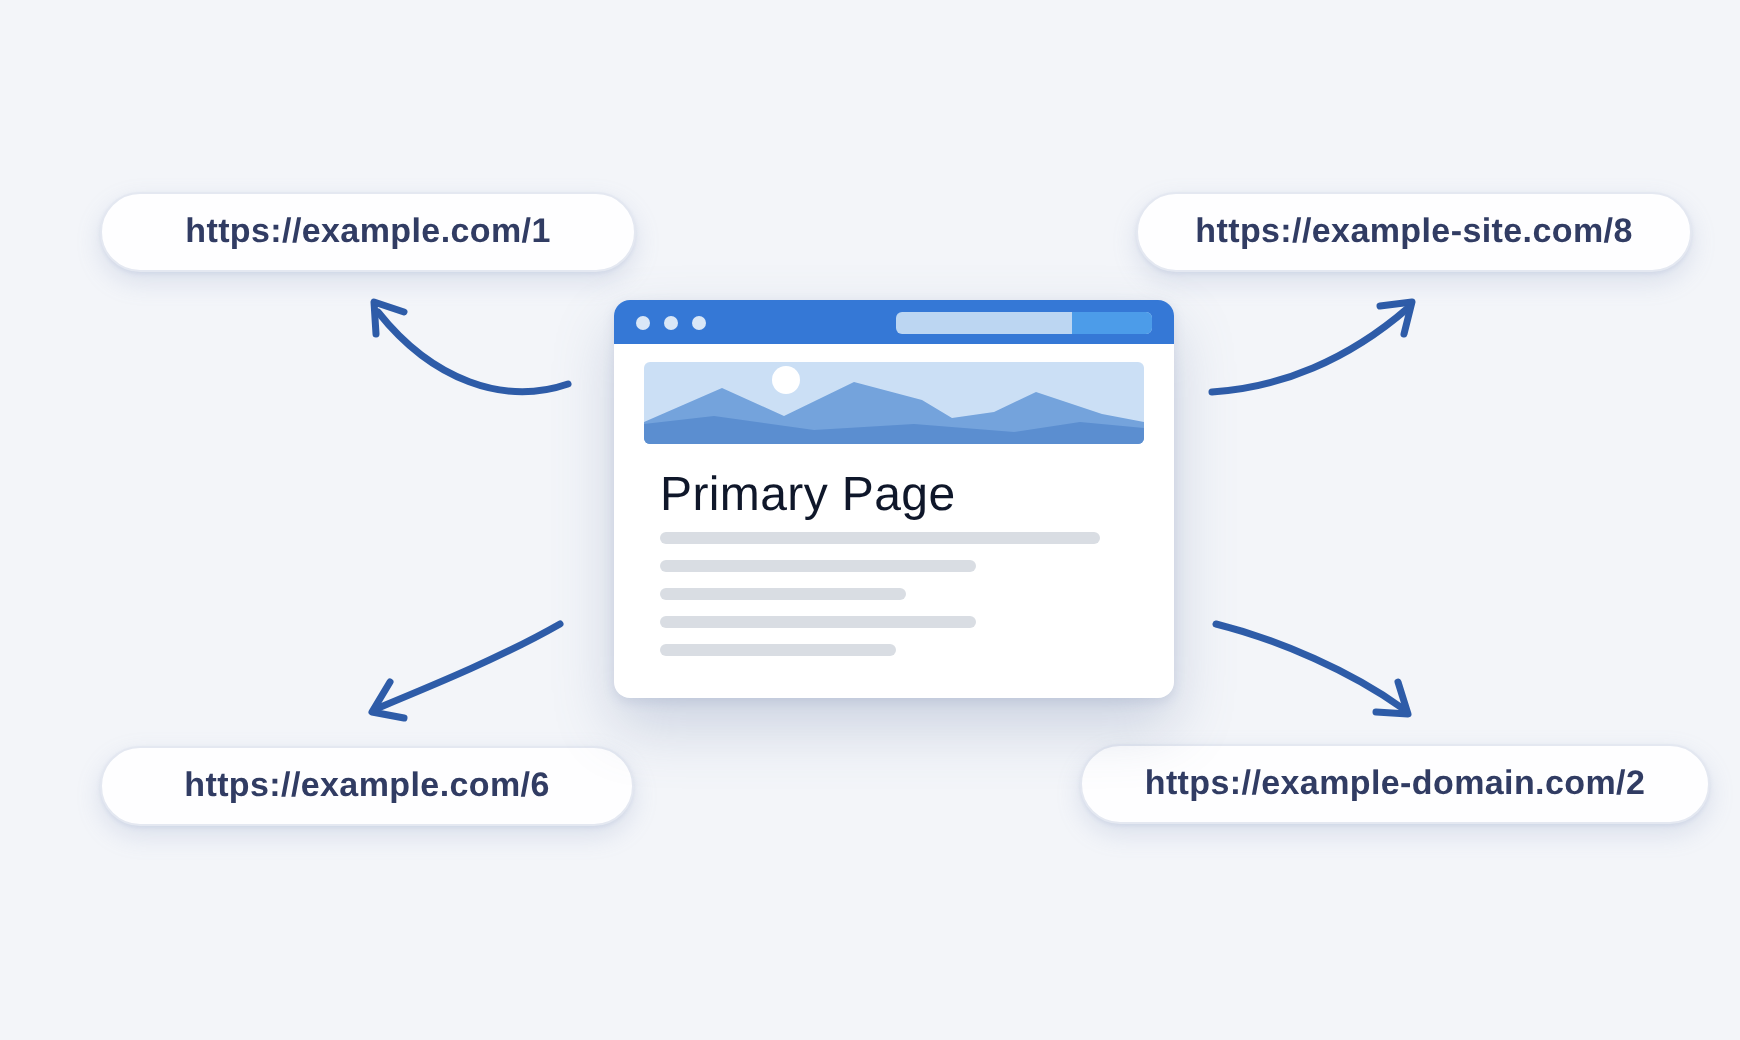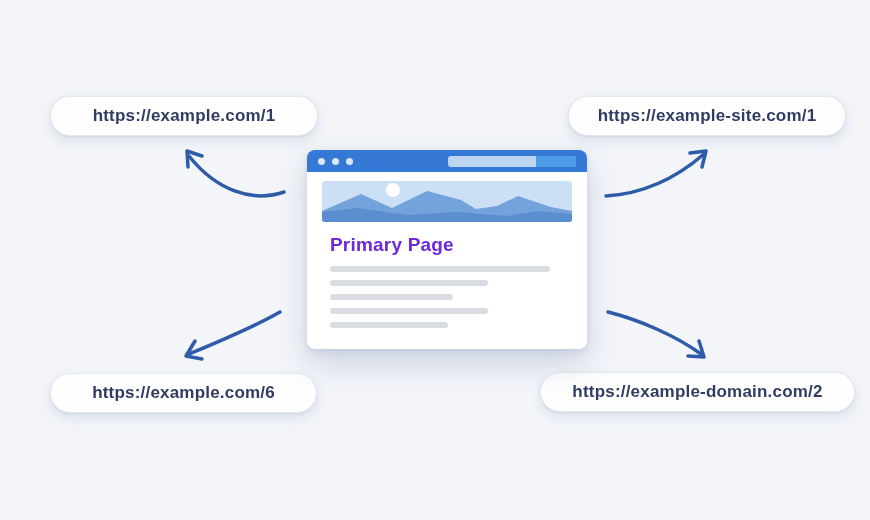--- a/index.html
+++ b/index.html
@@ -91,23 +91,23 @@
   .hero {
     position: absolute;
     left: 15px; top: 31px;
     width: 250px; height: 41px;
     border-radius: 3px;
     overflow: hidden;
   }
   .page-title {
     position: absolute;
     left: 23px; top: 84px;
-    font-size: 19px;
-    font-weight: 700;
-    color: #6d28d9;
+    font-size: 24px;
+    font-weight: 400;
+    color: #0f172a;
     letter-spacing: 0.2px;
   }
   .skeleton {
     position: absolute;
     left: 23px; top: 116px;
   }
   .skeleton .line {
     height: 6px;
     border-radius: 3px;
     background: #D9DDE3;
@@ -135,21 +135,21 @@
     <g>
       <path d="M608,312 C640,320 676,336 701,354"></path>
       <path d="M699,341 L704,357 L688,356"></path>
     </g>
   </svg>
 
   <div class="pill pill-tl">
     <span>https://example.com/1</span>
   </div>
   <div class="pill pill-tr">
-    <span>https://example-site.com/1</span>
+    <span>https://example-site.com/8</span>
   </div>
   <div class="pill pill-bl">
     <span>https://example.com/6</span>
   </div>
   <div class="pill pill-br">
     <span>https://example-domain.com/2</span>
   </div>
 
   <div class="browser">
 

